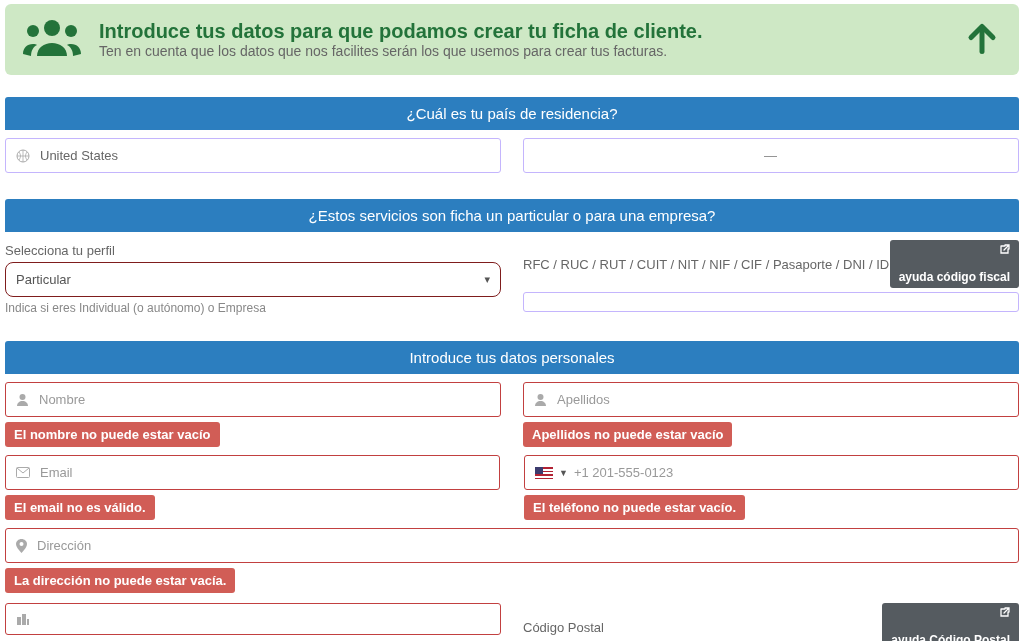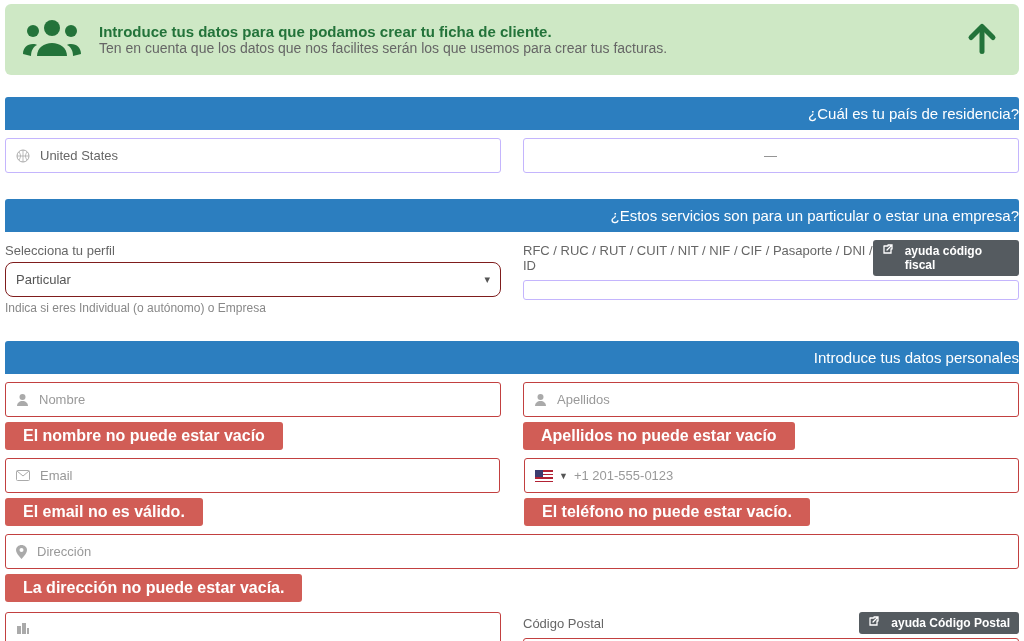--- a/index.html
+++ b/index.html
@@ -18,36 +18,36 @@
     display: flex;
     align-items: center;
     gap: 18px;
     margin: 4px 0 22px 0;
     position: relative;
   }
   .intro-icon { flex-shrink: 0; }
   .intro-text h3 {
     color: #23733a;
     font-weight: bold;
-    font-size: 15px;
+    font-size: 20px;
   }
   .intro-text p {
     color: #666;
     font-size: 14px;
   }
   .arrow-up {
     position: absolute;
     right: 20px;
     top: 50%;
     transform: translateY(-50%);
   }
   .section-header {
     background: #2C7EBF;
     color: #fff;
-    text-align: right;
+    text-align: center;
     padding: 8px 0;
     font-size: 15px;
     border-radius: 3px 3px 0 0;
     margin-bottom: 8px;
   }
   .row {
     display: flex;
     gap: 22px;
     margin-bottom: 8px;
   }
@@ -95,37 +95,38 @@
   .helper-small {
     font-size: 12px;
     color: #888;
     margin-top: 4px;
   }
   .err-badge {
     display: inline-block;
     background: #D15D56;
     color: #fff;
     font-weight: bold;
-    font-size: 16px;
-    padding: 5px 18px;
+    font-size: 13px;
+    padding: 5px 9px;
     border-radius: 3px;
     margin-top: 5px;
   }
   .help-pill {
     float: right;
     background: #555b60;
     color: #fff;
     font-size: 12px;
     padding: 4px 9px;
     border-radius: 3px;
     display: inline-flex;
-    align-items: flex-start;
+    align-items: flex-end;
     gap: 12px;
     font-weight: bold;
     cursor: pointer;
+    flex-direction: column;
   }
   .label-row {
     display: flex;
     justify-content: space-between;
     align-items: center;
     margin-bottom: 4px;
   }
   .flag-us {
     display: inline-block;
     width: 18px;
@@ -207,21 +208,21 @@
     </div>
     <div class="col">
       <div class="input-wrap">
         <span class="flag-dash">—</span>
       </div>
     </div>
   </div>
 </div>
 
 <div class="section-gap">
-  <div class="section-header">¿Estos servicios son para un particular o estar una empresa?</div>
+  <div class="section-header">¿Estos servicios son ficha un particular o para una empresa?</div>
   <div class="row">
     <div class="col">
       <div class="label-small">Selecciona tu perfil</div>
       <div class="select-wrap">
         <span>Particular</span>
         <span class="chevron">▾</span>
       </div>
       <div class="helper-small">Indica si eres Individual (o autónomo) o Empresa</div>
     </div>
     <div class="col">

